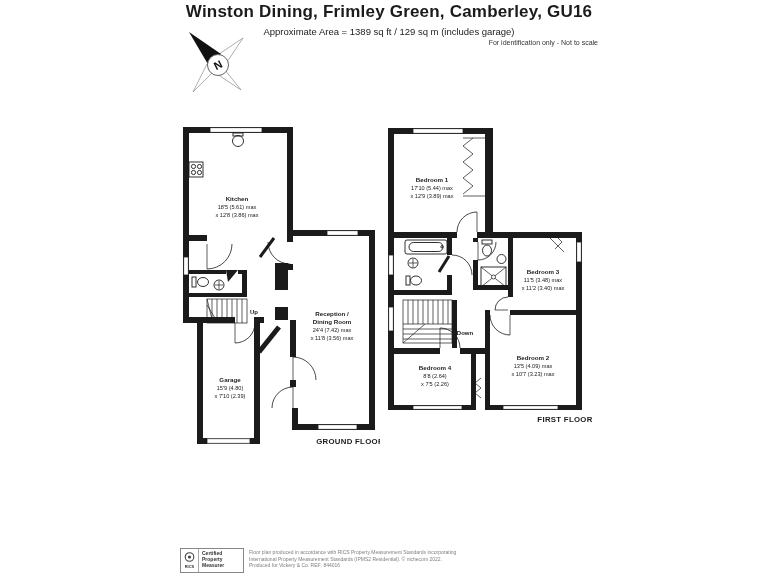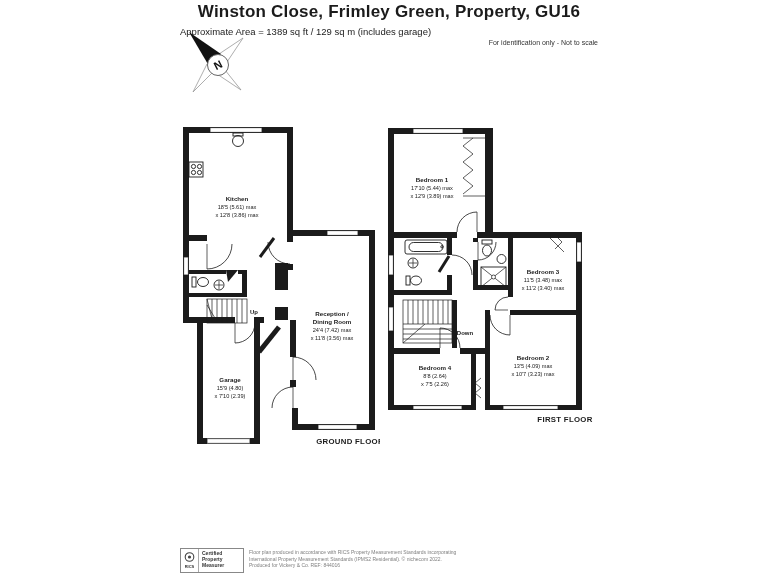--- a/index.html
+++ b/index.html
@@ -1,20 +1,20 @@
 <!DOCTYPE html>
 <html><head>
 <meta charset="utf-8">
 <style>
   html,body{margin:0;padding:0;background:#fff;}
   .page{position:relative;width:768px;height:576px;background:#fff;overflow:hidden;
         font-family:"Liberation Sans",sans-serif;color:#1b1b1b;}
   .header{position:absolute;left:180px;top:2px;width:418px;}
   .title{font-size:17px;font-weight:bold;text-align:center;letter-spacing:.2px;}
-  .subtitle{font-size:9.5px;text-align:left;margin-top:4px;}
+  .subtitle{font-size:9.5px;text-align:center;margin-top:4px;}
   .note{font-size:7px;text-align:right;margin-top:2px;color:#333;}
   .plan{position:absolute;}
   .rn{font:bold 6.2px "Liberation Sans",sans-serif;text-anchor:middle;fill:#1b1b1b;}
   .rd{font:5.6px "Liberation Sans",sans-serif;text-anchor:middle;fill:#1b1b1b;}
   .su{font:bold 6px "Liberation Sans",sans-serif;text-anchor:middle;fill:#1b1b1b;}
   .fl{font:bold 7.8px "Liberation Sans",sans-serif;text-anchor:middle;fill:#1b1b1b;letter-spacing:.3px;}
   .wall{fill:#1b1b1b;}
   .win{fill:#fff;stroke:#1b1b1b;stroke-width:.8;}
   .fx{fill:none;stroke:#1b1b1b;stroke-width:.9;}
   .thin{fill:none;stroke:#1b1b1b;stroke-width:.7;}
@@ -29,21 +29,21 @@
   .disc div{font-size:5px;line-height:6.6px;color:#808080;}
   .ctext{font:bold 11px "Liberation Sans",sans-serif;text-anchor:middle;fill:#111;}
   .rics-brand{font:bold 4px "Liberation Sans",sans-serif;text-anchor:middle;fill:#333;}
 </style>
 </head>
 <body>
 
 <div class="page">
 
   <div class="header">
-    <div class="title">Winston Close, Frimley Green, Property, GU16</div>
+    <div class="title">Winston Dining, Frimley Green, Camberley, GU16</div>
     <div class="subtitle">Approximate Area = 1389 sq ft / 129 sq m (includes garage)</div>
     <div class="note">For identification only - Not to scale</div>
   </div>
 
   <svg class="plan" style="left:183px;top:26px" width="70" height="74" viewBox="0 0 70 74">
     <g>
       <line x1="8" y1="8" x2="58" y2="64" stroke="#bbb" stroke-width=".6"></line>
       <line x1="60" y1="12" x2="10" y2="66" stroke="#bbb" stroke-width=".6"></line>
       <polygon points="60,12 36,28 44,36" fill="#fff" stroke="#999" stroke-width=".8"></polygon>
       <polygon points="58,64 42,44 34,48" fill="#fff" stroke="#999" stroke-width=".8"></polygon>

